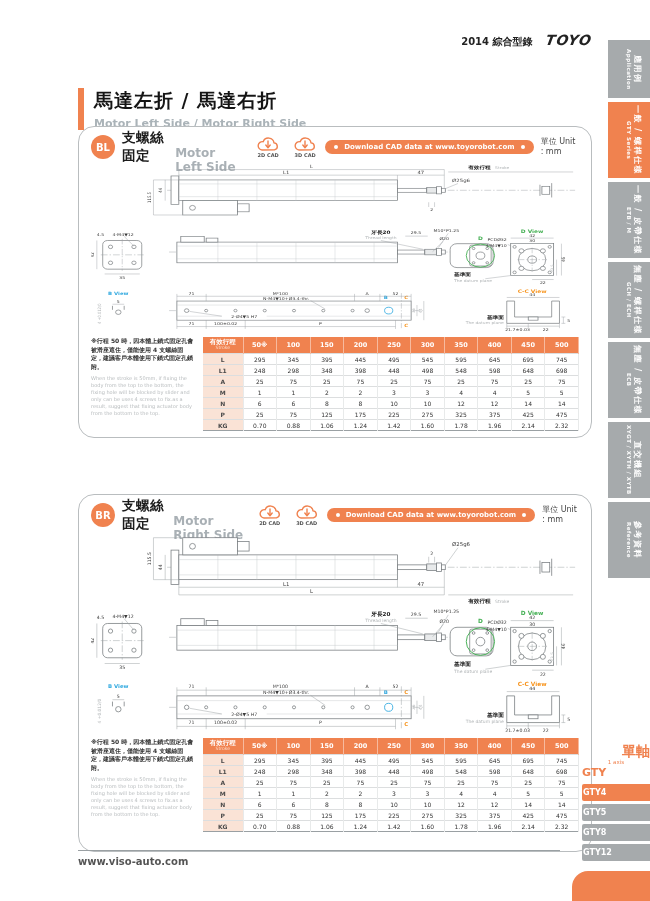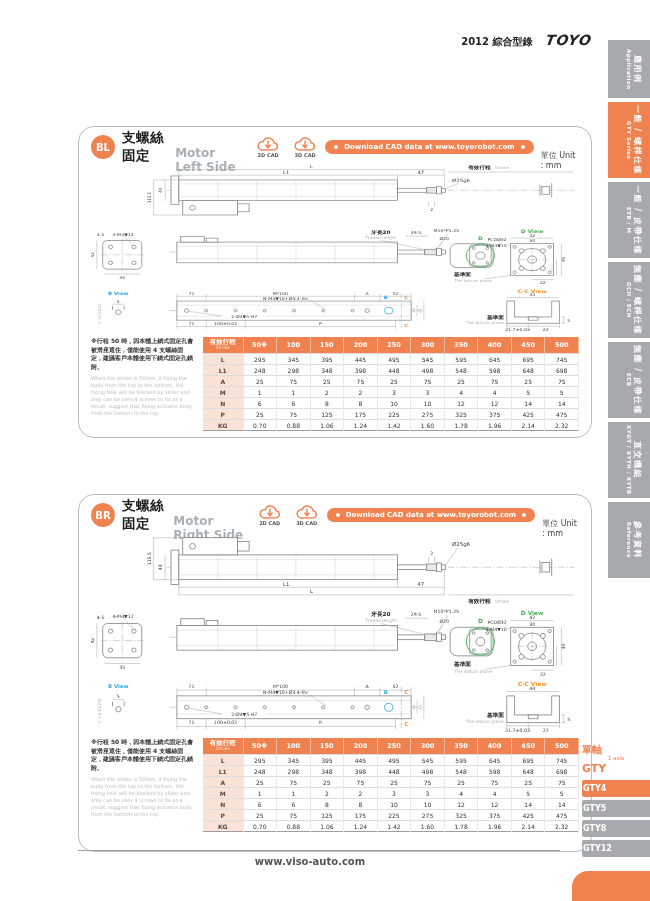--- a/index.html
+++ b/index.html
@@ -27,21 +27,21 @@
   .phead{display:flex;align-items:center;gap:7px;height:26px;}
   .badge{width:24px;height:24px;border-radius:50%;background:var(--accent);color:#fff;font-size:10px;font-weight:bold;display:flex;align-items:center;justify-content:center;flex:none;}
   .pzh{font-size:13.5px;font-weight:bold;color:#1c1c1c;letter-spacing:0.5px;}
   .pen{font-size:12px;font-weight:bold;color:#a9b0b5;margin-top:25px;}
   .cloud{position:relative;width:30px;text-align:center;line-height:1;margin-left:4px;}
   .cicon{display:block;margin:0 auto;}
   .cicon path,.cicon line{stroke:var(--accent);fill:none;stroke-width:1.4;stroke-linecap:round;stroke-linejoin:round;}
   .cloud i{font-style:normal;font-size:5px;font-weight:bold;color:#555;display:block;margin-top:1px;}
   .pill{background:var(--accent);color:#fff;border-radius:9px;font-size:7px;font-weight:bold;padding:3px 9px;display:flex;align-items:center;gap:6px;white-space:nowrap;}
   .dot{width:4px;height:4px;border-radius:50%;background:#fff;flex:none;}
-  .unit{margin-left:auto;align-self:flex-start;font-size:8px;color:#444;padding-top:2px;margin-top:14px;}
+  .unit{margin-left:auto;align-self:flex-start;font-size:8px;color:#444;padding-top:2px;}
 
   
   .draw{display:block;margin-top:4px;}
   .ln{stroke:#787d80;fill:#fff;stroke-width:0.8;}
   .lnf{stroke:#787d80;fill:#e8eaeb;stroke-width:0.8;}
   .thin{stroke:#c3c7c9;stroke-width:0.45;fill:none;}
   .dim{stroke:#9aa0a3;stroke-width:0.5;fill:none;}
   .cl{stroke:#9aa0a3;stroke-width:0.5;fill:none;stroke-dasharray:7 2 1.5 2;}
   text{font-family:"DejaVu Sans","Liberation Sans",sans-serif;}
   .t{font-size:5.5px;fill:#3a3a3a;}
@@ -69,42 +69,44 @@
   td.lbl{background:#fae3d6;font-weight:bold;color:#4a4a4a;}
 
   
   .stab{position:absolute;right:0;width:42px;background:var(--gray);color:#fff;writing-mode:vertical-rl;text-orientation:sideways;text-align:center;padding-right:7px;cursor:pointer;}
   .stab.active{background:var(--accent);}
   .szh{display:block;font-size:8px;font-weight:bold;letter-spacing:1.5px;}
   .sen{display:block;font-size:5.5px;font-weight:bold;letter-spacing:0.5px;opacity:.95;}
 
   
   .models{position:absolute;right:0;top:744px;width:68px;}
-  .m-zh{color:var(--accent);font-weight:bold;font-size:10px;text-align:left;line-height:1.1;}
+  .m-zh{color:var(--accent);font-weight:bold;font-size:14px;text-align:right;line-height:1.1;}
   .m-en{color:var(--accent);font-size:5.5px;text-align:center;line-height:1.2;}
   .m-series{color:var(--accent);font-weight:900;font-size:11px;text-align:left;margin-bottom:5px;line-height:1.2;}
   .mtab{height:17px;margin-bottom:3px;background:var(--gray);color:#fff;font-size:8px;font-weight:bold;line-height:17px;padding-left:1px;border-radius:2px 0 0 2px;cursor:pointer;}
   .mtab.active{background:var(--accent);}
 
   
   .foot-line{position:absolute;top:850px;left:78px;width:482px;border-top:1px solid #9aa0a3;}
-  .foot-url{position:absolute;top:856px;left:78px;width:464px;text-align:center;font-size:10px;font-weight:bold;color:#555;}
+  .foot-url{position:absolute;top:856px;left:78px;width:464px;text-align:left;font-size:10px;font-weight:bold;color:#555;}
   .corner{position:absolute;right:0;bottom:0;width:78px;height:30px;background:var(--accent);border-top-left-radius:16px;}
 </style>
 </head>
 <body>
 
 <div class="hdr">
   <div class="hdr-top">
-    <span>2012 綜合型錄</span>
+    <span>2014 綜合型錄</span>
     <span class="logo">TOYO</span>
   </div>
 </div>
 
 <div class="tblock">
+  <div class="t-zh">馬達左折 / 馬達右折</div>
+  <div class="t-en">Motor Left Side / Motor Right Side</div>
 </div>
 
 <section class="panel" id="panel-bl">
   <div class="phead">
     <div class="badge">BL</div>
     <div class="pzh">支螺絲固定</div>
     <div class="pen">Motor Left Side</div>
     <span class="cloud">
       <svg class="cicon" width="26" height="16" viewBox="0 0 26 16">
         <path d="M7,14 a4.2,4.2 0 1 1 1.2-8.3 a5.6,5.6 0 0 1 10.8,1.2 a3.5,3.5 0 0 1 .6,6.9 z"></path>

